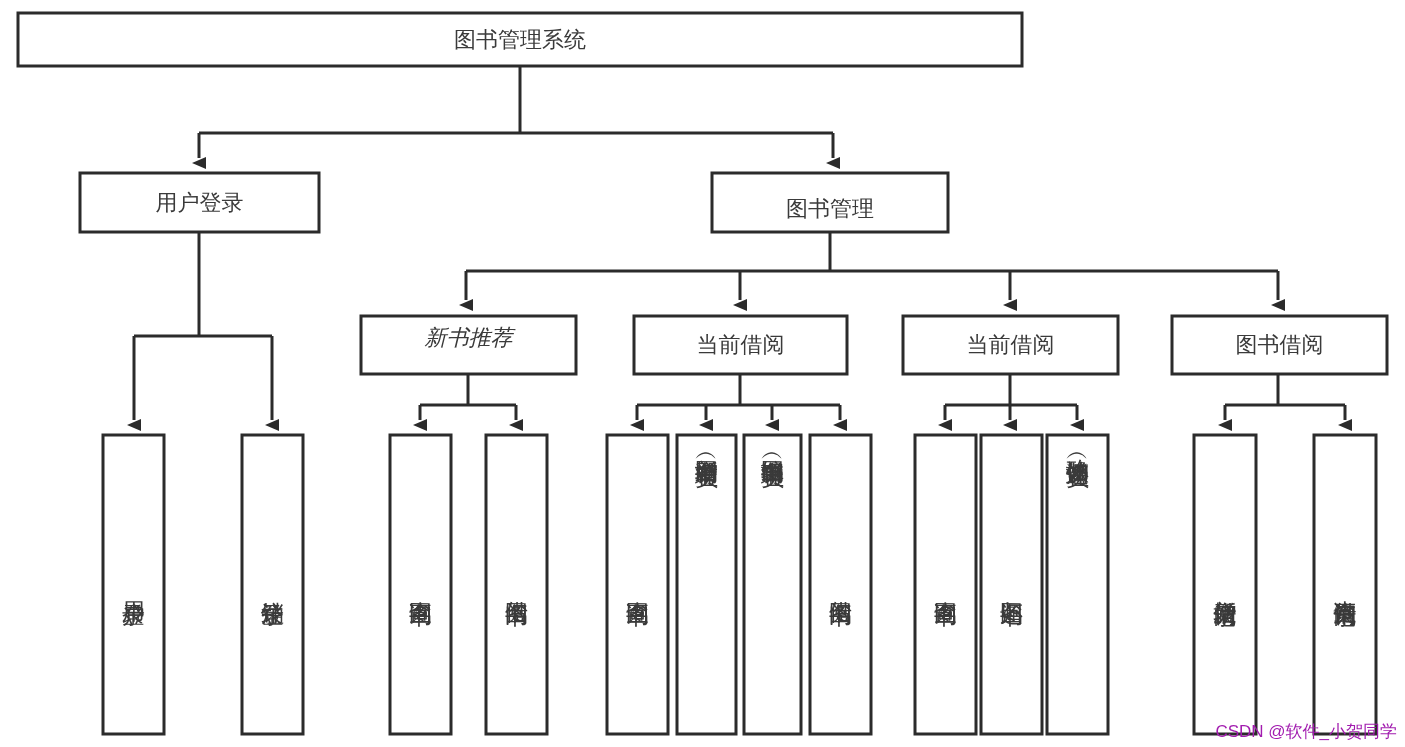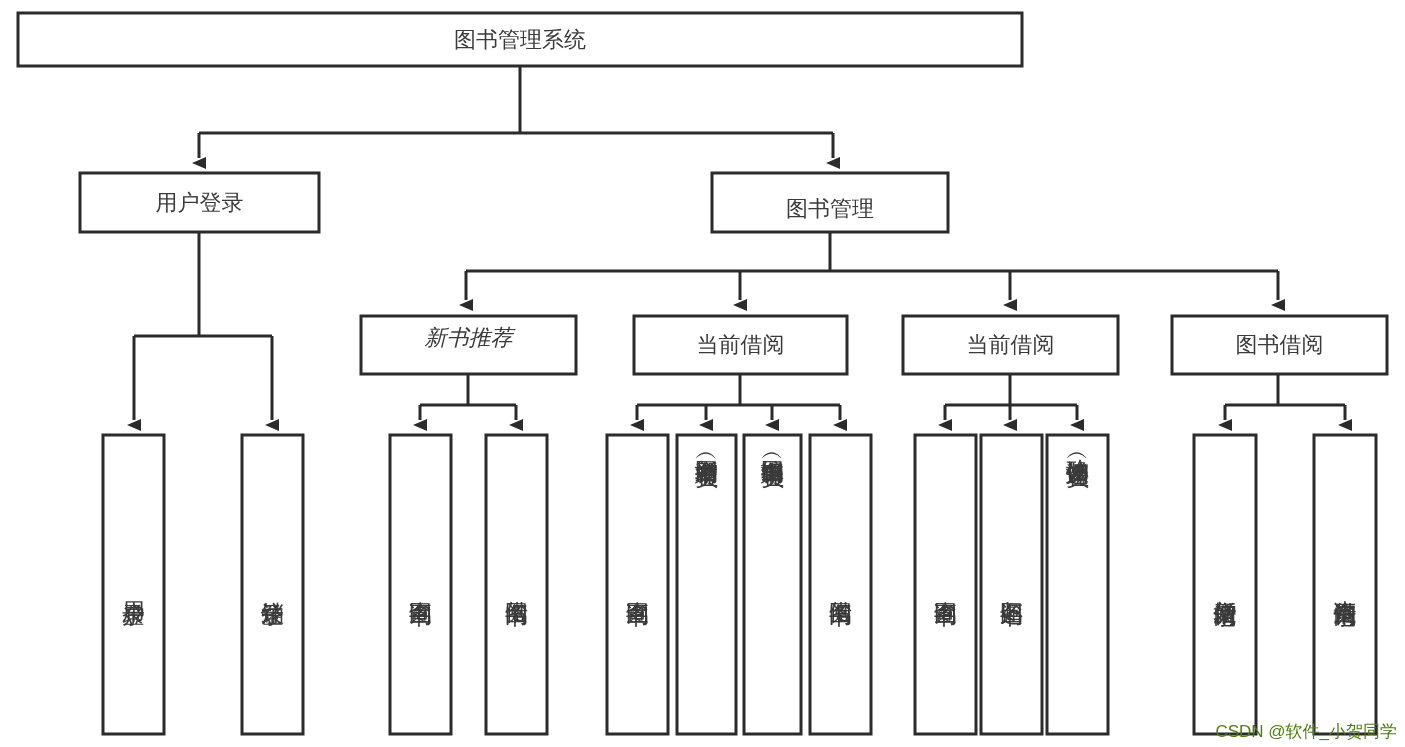--- a/index.html
+++ b/index.html
@@ -2,21 +2,21 @@
 <html><head>
 <meta charset="utf-8">
 <style>
   html,body{margin:0;padding:0;background:#ffffff;}
   body{width:1405px;height:747px;overflow:hidden;font-family:"Liberation Sans","DejaVu Sans",sans-serif;}
   #stage{position:relative;width:1405px;height:747px;background:#fff;}
   svg{position:absolute;left:0;top:0;}
   .node-box{fill:#ffffff;stroke:#2b2b2b;stroke-width:3;}
   .conn{stroke:#2b2b2b;stroke-width:3;fill:none;}
   .arrow-head{fill:#2b2b2b;}
-  .watermark{position:absolute;right:8px;bottom:4px;color:#4d7c0f;font-size:17px;
+  .watermark{position:absolute;right:8px;bottom:4px;color:#a21caf;font-size:17px;
              font-family:"Liberation Sans","DejaVu Sans",sans-serif;white-space:nowrap;}
   .vbox-text{position:absolute;display:flex;align-items:center;justify-content:center;
              pointer-events:none;}
   .vbox-text span{writing-mode:vertical-rl;text-orientation:upright;
                   font-family:"Liberation Sans","DejaVu Sans",sans-serif;
                   font-size:23px;color:#3a3a3a;line-height:1.08;letter-spacing:1px;
                   white-space:nowrap;}
   .htext{position:absolute;display:flex;align-items:center;justify-content:center;
          font-size:22px;color:#3a3a3a;pointer-events:none;}
 </style>

